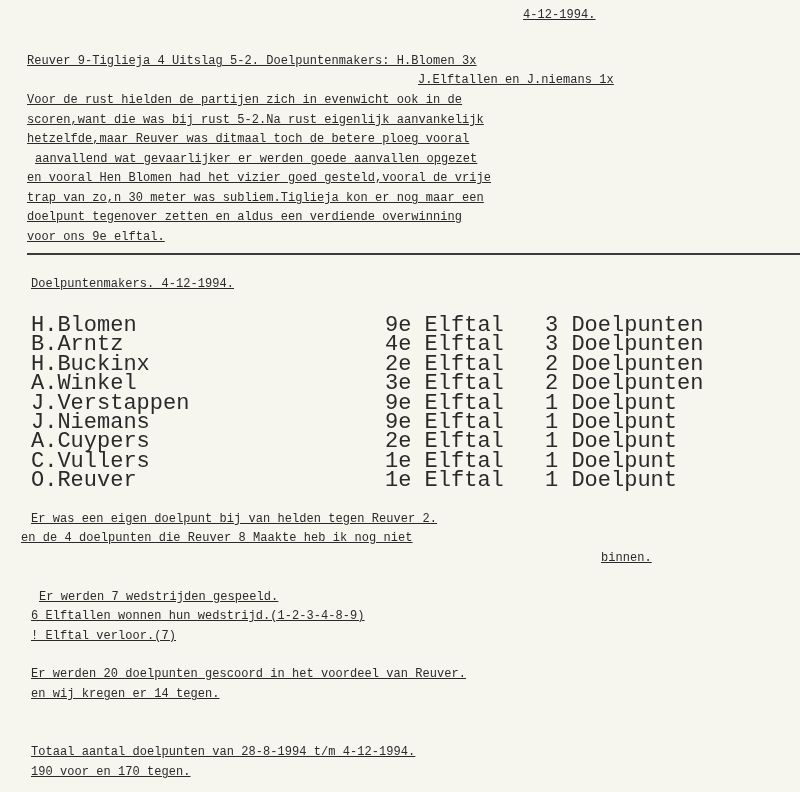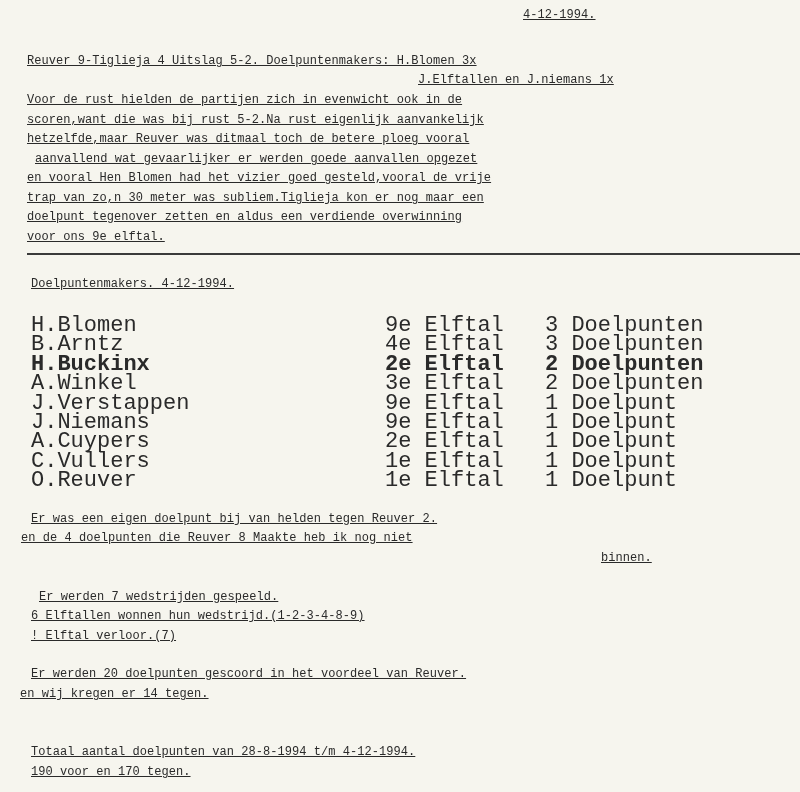--- a/index.html
+++ b/index.html
@@ -45,21 +45,21 @@
   <div class="row" style="top:316px;">
     <span class="c1">H.Blomen</span>
     <span class="c2">9e Elftal</span>
     <span class="c3">3 Doelpunten</span>
   </div>
   <div class="row" style="top:335px;">
     <span class="c1">B.Arntz</span>
     <span class="c2">4e Elftal</span>
     <span class="c3">3 Doelpunten</span>
   </div>
-  <div class="row" style="top:355px;font-weight:bold;">
+  <div class="row" style="top:355px;">
     <span class="c1">H.Buckinx</span>
     <span class="c2">2e Elftal</span>
     <span class="c3">2 Doelpunten</span>
   </div>
   <div class="row" style="top:374px;">
     <span class="c1">A.Winkel</span>
     <span class="c2">3e Elftal</span>
     <span class="c3">2 Doelpunten</span>
   </div>
   <div class="row" style="top:394px;">
@@ -91,16 +91,16 @@
 
 <div class="t" style="left:31px; top:510px;">Er was een eigen doelpunt bij van helden tegen Reuver 2.</div>
 <div class="t" style="left:21px; top:529px;">en de 4 doelpunten die Reuver 8 Maakte heb ik nog niet</div>
 <div class="t" style="left:601px; top:549px;">binnen.</div>
 
 <div class="t" style="left:39px; top:588px;">Er werden 7 wedstrijden gespeeld.</div>
 <div class="t" style="left:31px; top:607px;">6 Elftallen wonnen hun wedstrijd.(1-2-3-4-8-9)</div>
 <div class="t" style="left:31px; top:627px;">! Elftal verloor.(7)</div>
 
 <div class="t" style="left:31px; top:665px;">Er werden 20 doelpunten gescoord in het voordeel van Reuver.</div>
-<div class="t" style="left:20px; top:685px;">en wij kregen er 14 tegen.</div>
+<div class="t" style="left:31px; top:685px;">en wij kregen er 14 tegen.</div>
 
 <div class="t" style="left:31px; top:743px;">Totaal aantal doelpunten van 28-8-1994 t/m 4-12-1994.</div>
 <div class="t" style="left:31px; top:763px;">190 voor en 170 tegen.</div>
 
 </body></html>

